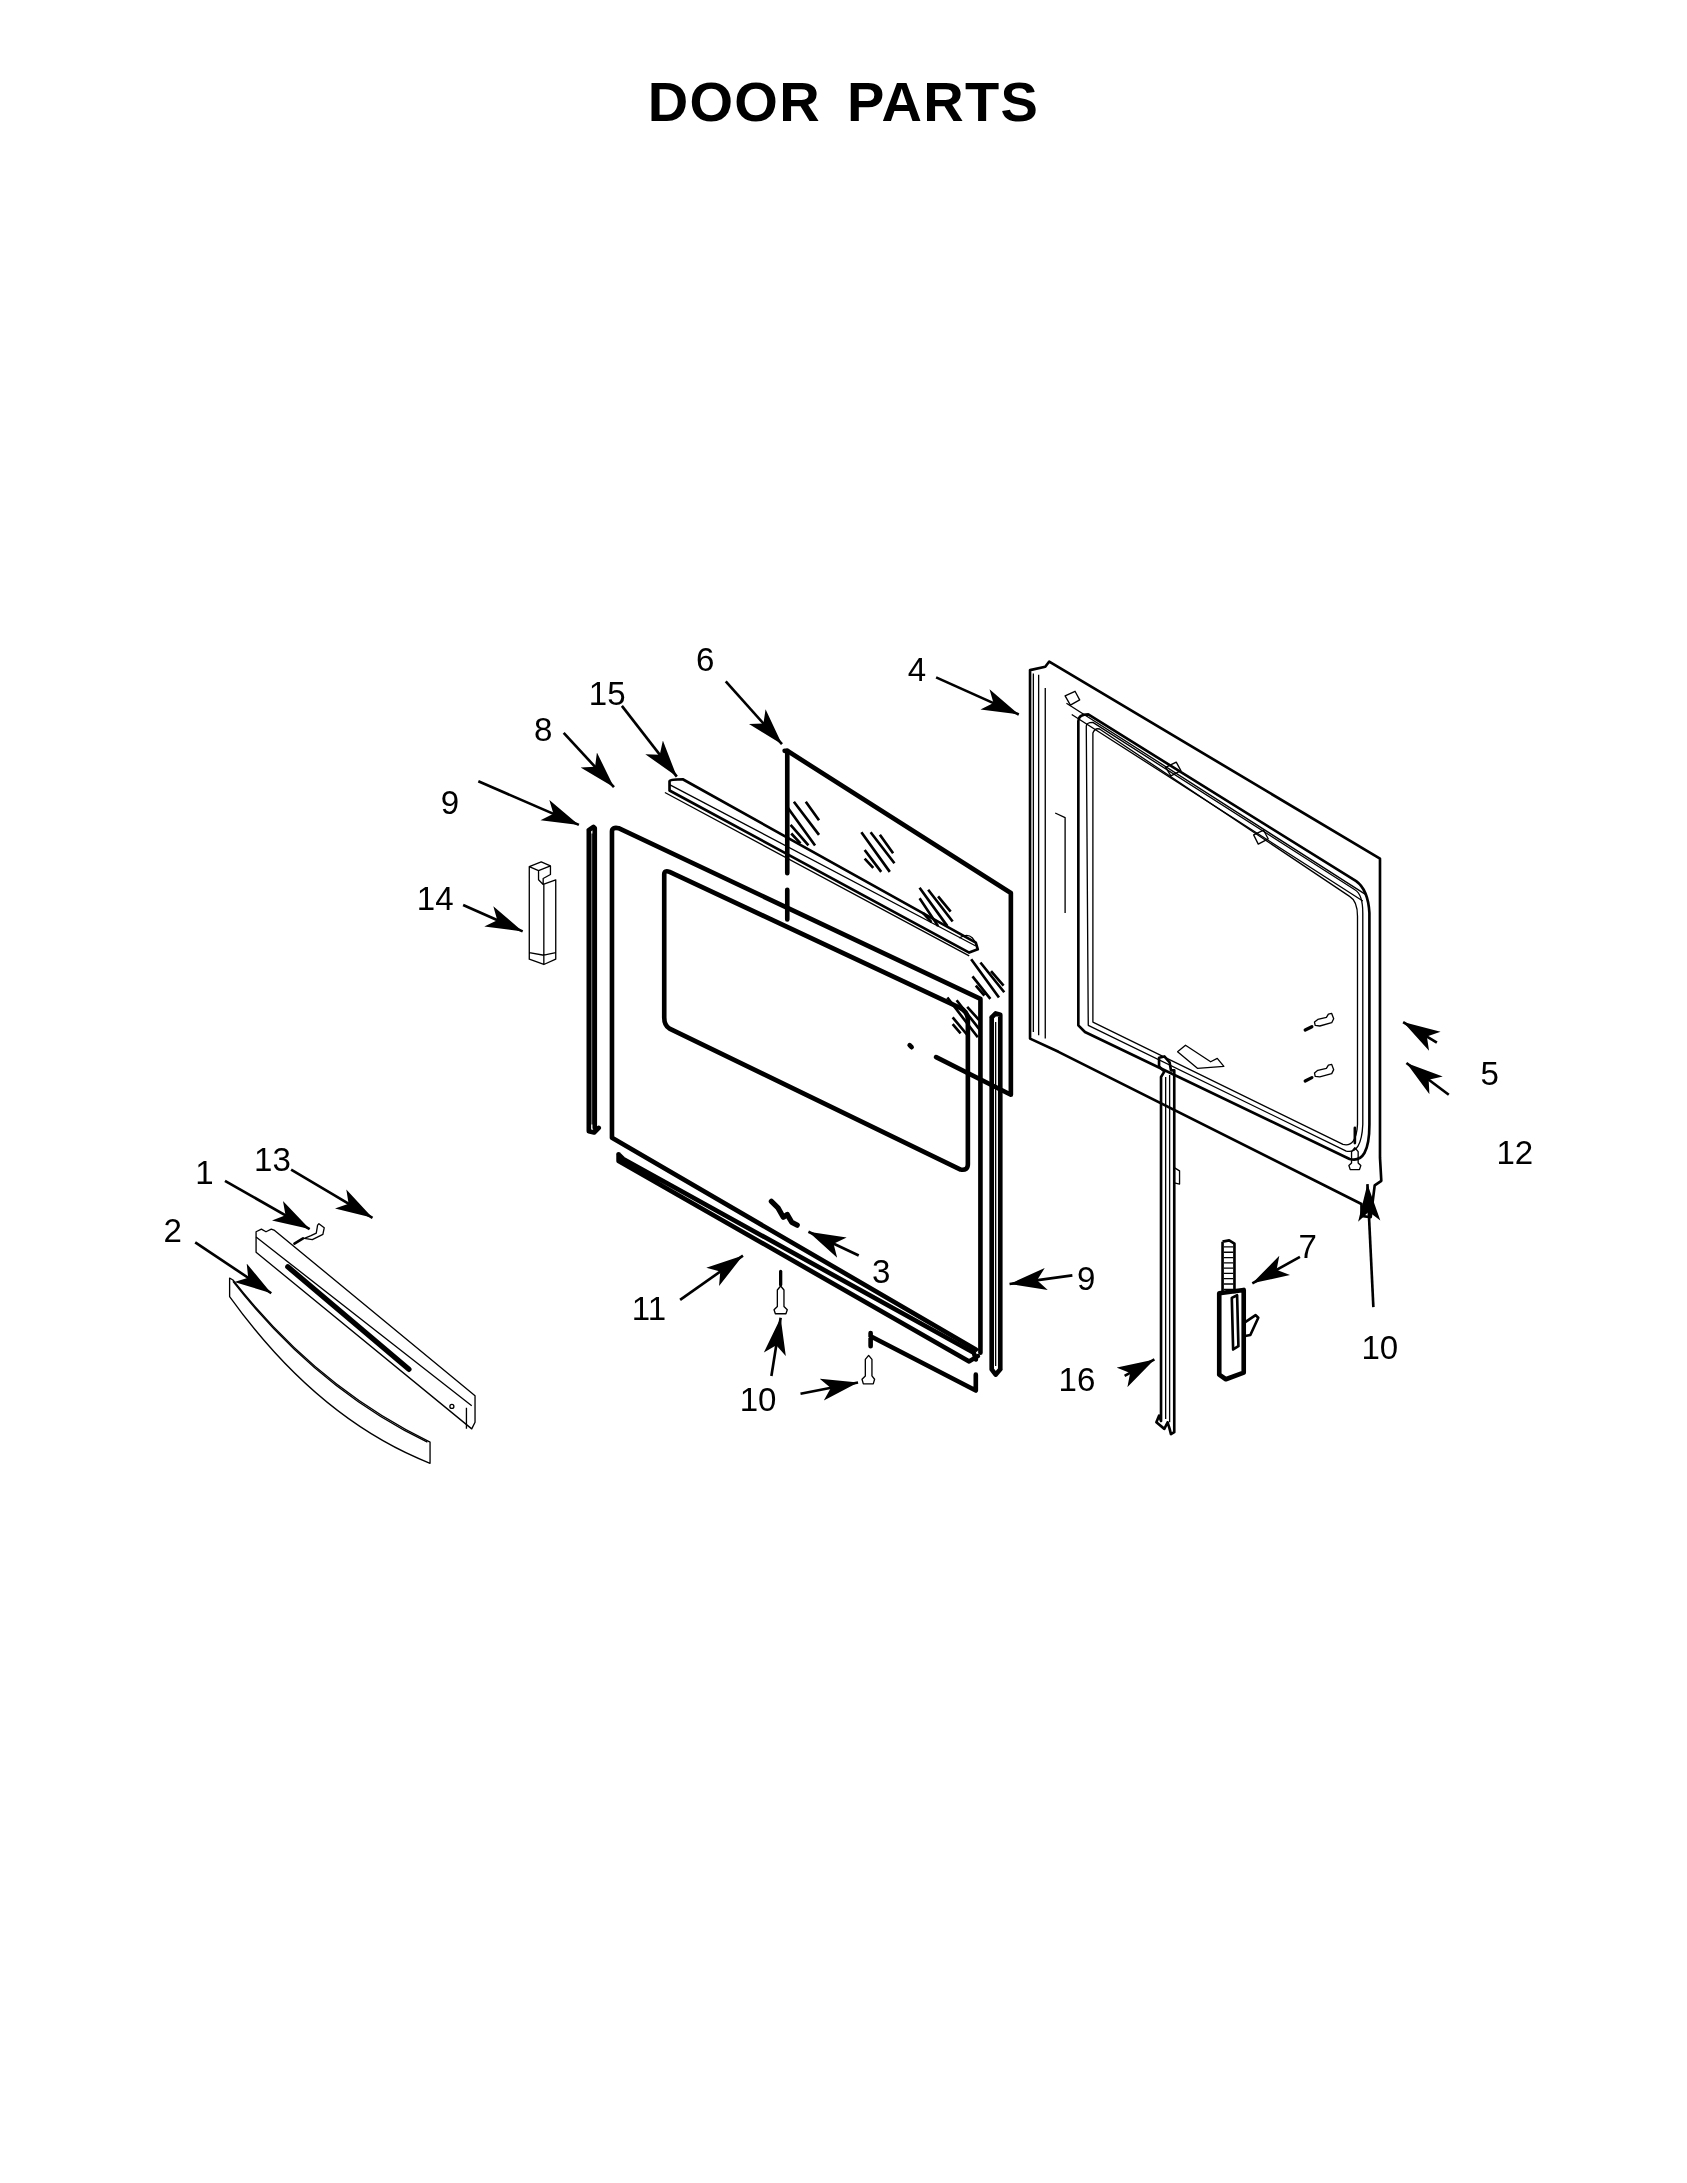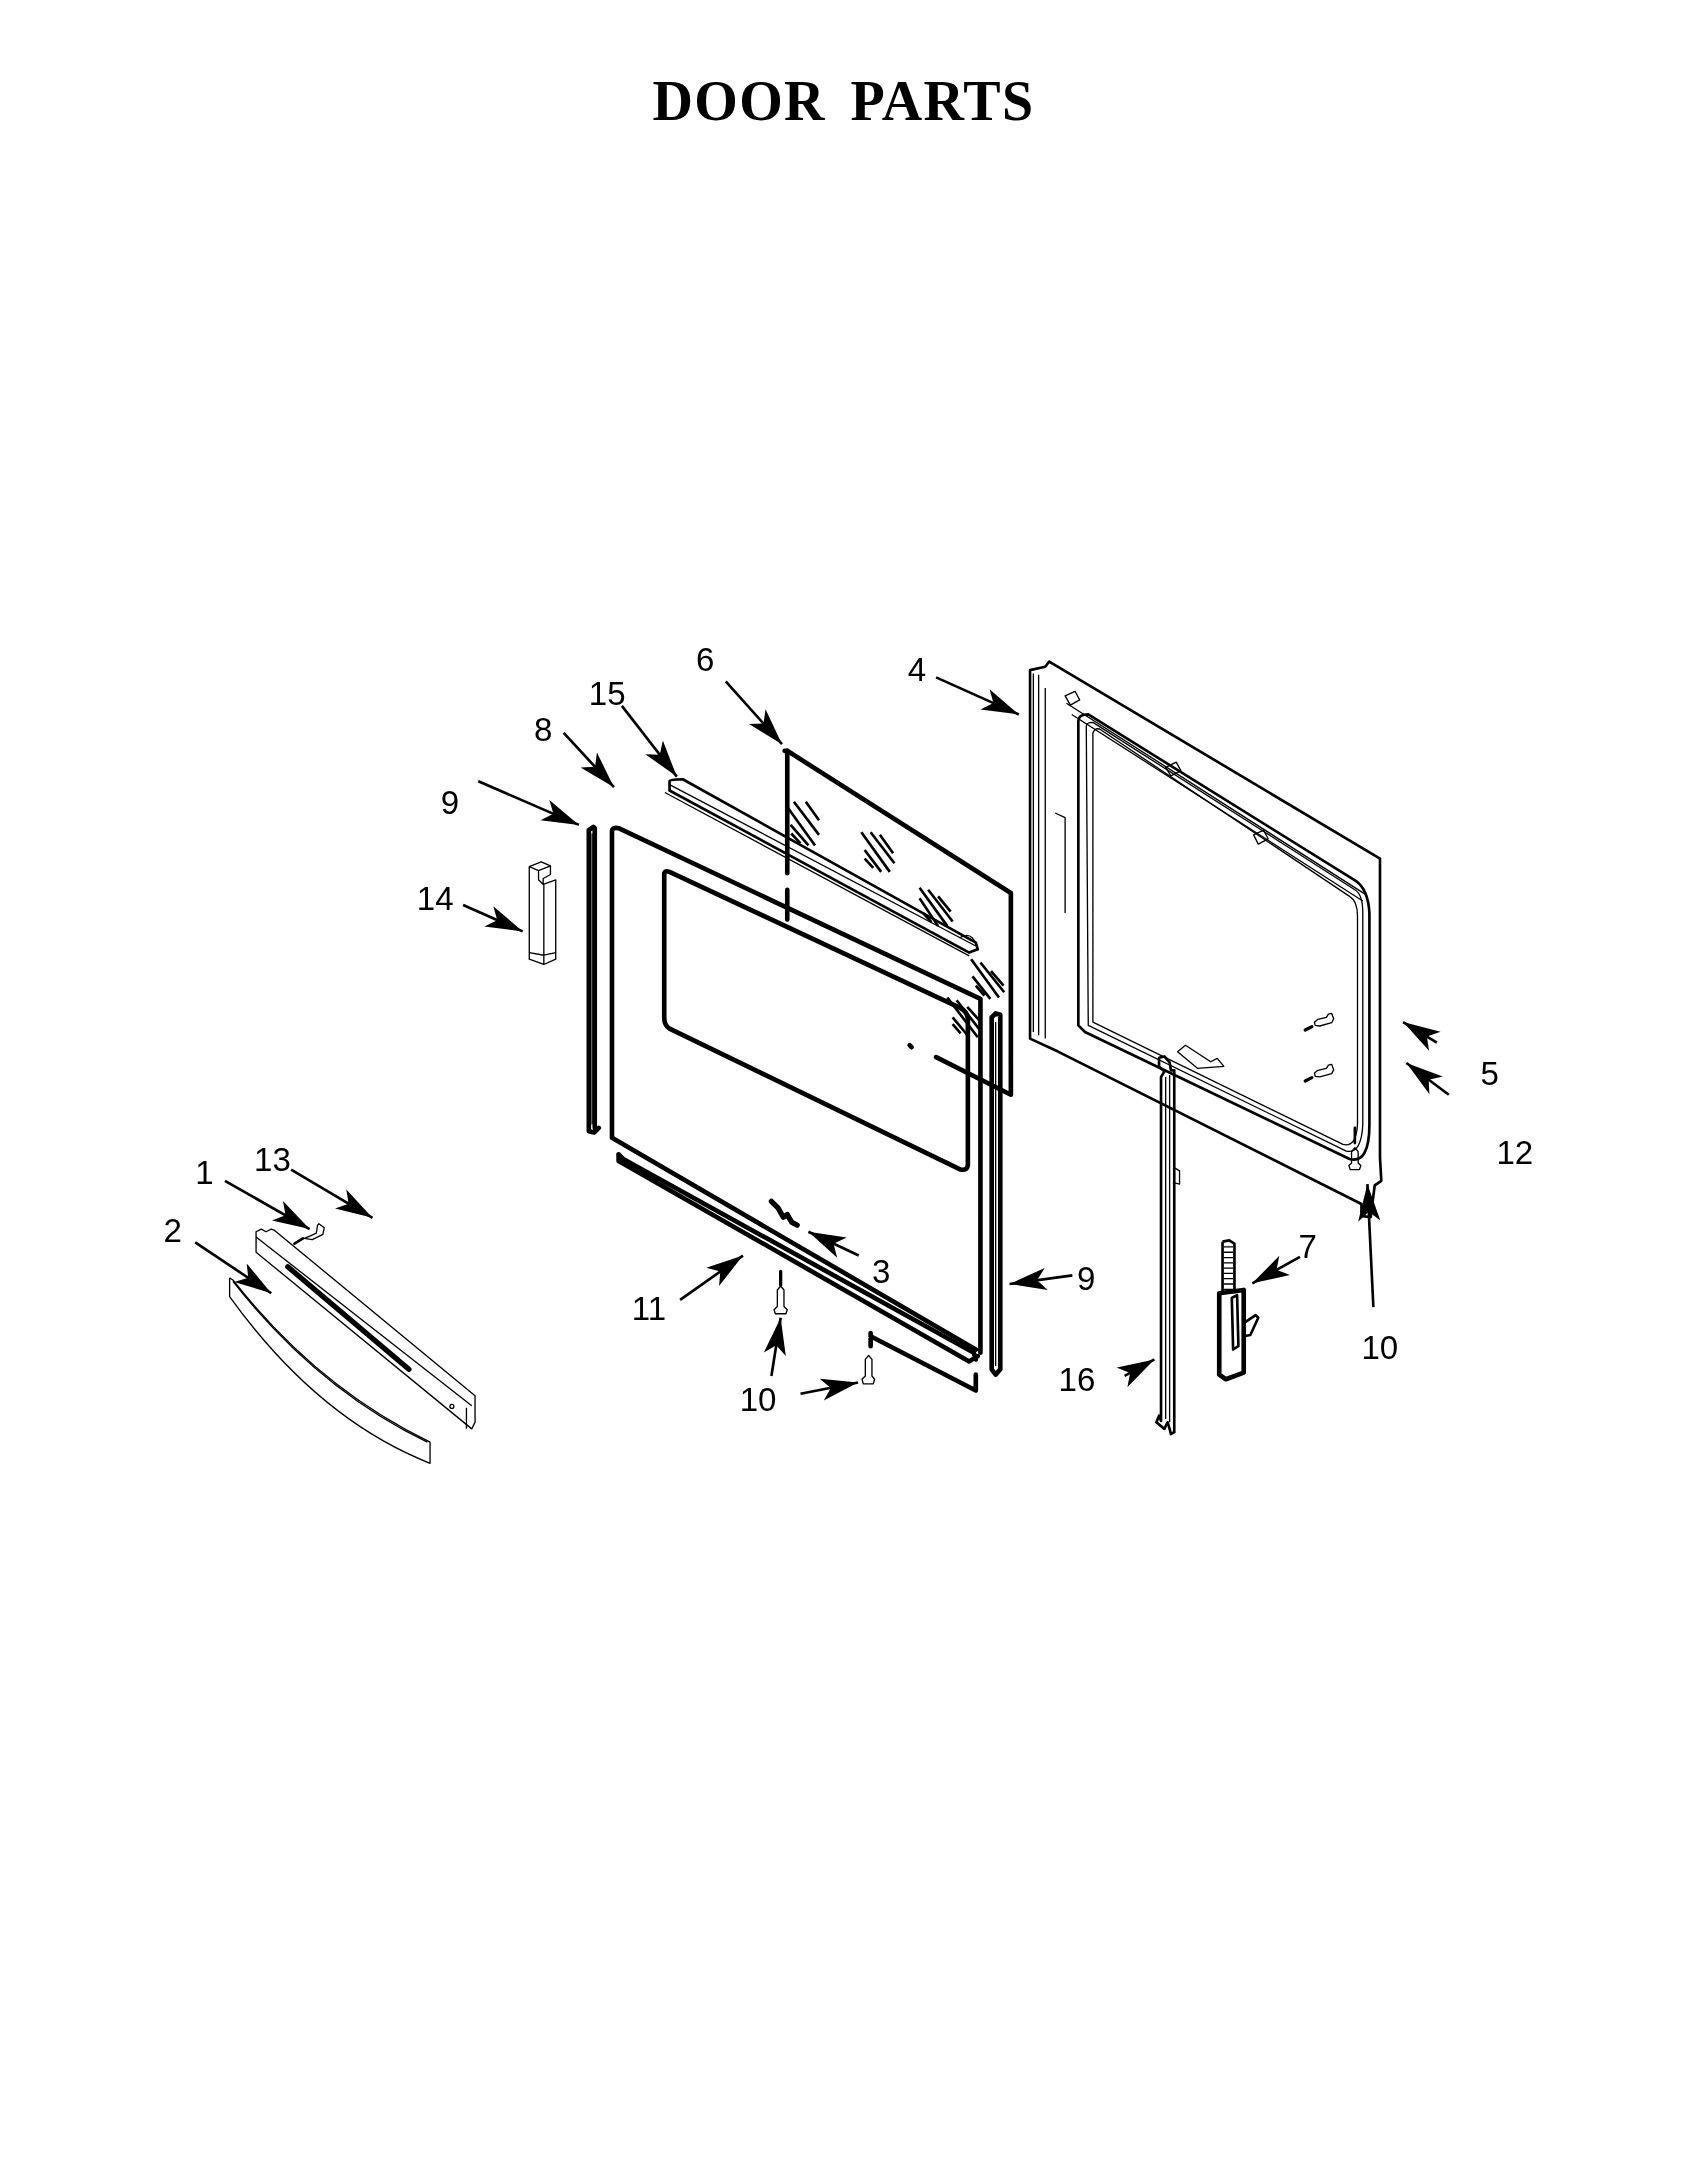--- a/index.html
+++ b/index.html
@@ -1,19 +1,19 @@
 <!DOCTYPE html>
 <html style="font-size:10.6px"><head>
 <meta charset="utf-8">
 <style>
   html, body { margin: 0; padding: 0; background: #ffffff; }
   body { width: 1687px; height: 2183px; position: relative; overflow: hidden;
          font-family: "Liberation Sans", sans-serif; color: #000; }
   #page-title { position: absolute; left: 0; width: 1687px; top: 69px; text-align: center;
-                font-family: Liberation Serif, serif; font-weight: bold; font-size: 56px;
+                font-family: Liberation Sans, sans-serif; font-weight: bold; font-size: 56px;
                 letter-spacing: 1.3px; word-spacing: 9.3px; }
   svg#diagram { position: absolute; left: 0; top: 0; }
   .lbl { font-family: "Liberation Sans", sans-serif; font-size: 50px; fill: #000; }
   .thk { stroke: #000; stroke-width: 7; fill: none; stroke-linejoin: round; stroke-linecap: round; }
   .med { stroke: #000; stroke-width: 4; fill: none; stroke-linejoin: round; }
   .thn { stroke: #000; stroke-width: 2; fill: none; stroke-linejoin: round; }
   .ldr { stroke: #000; stroke-width: 4; fill: none; }
 </style>
 </head>
 <body>

